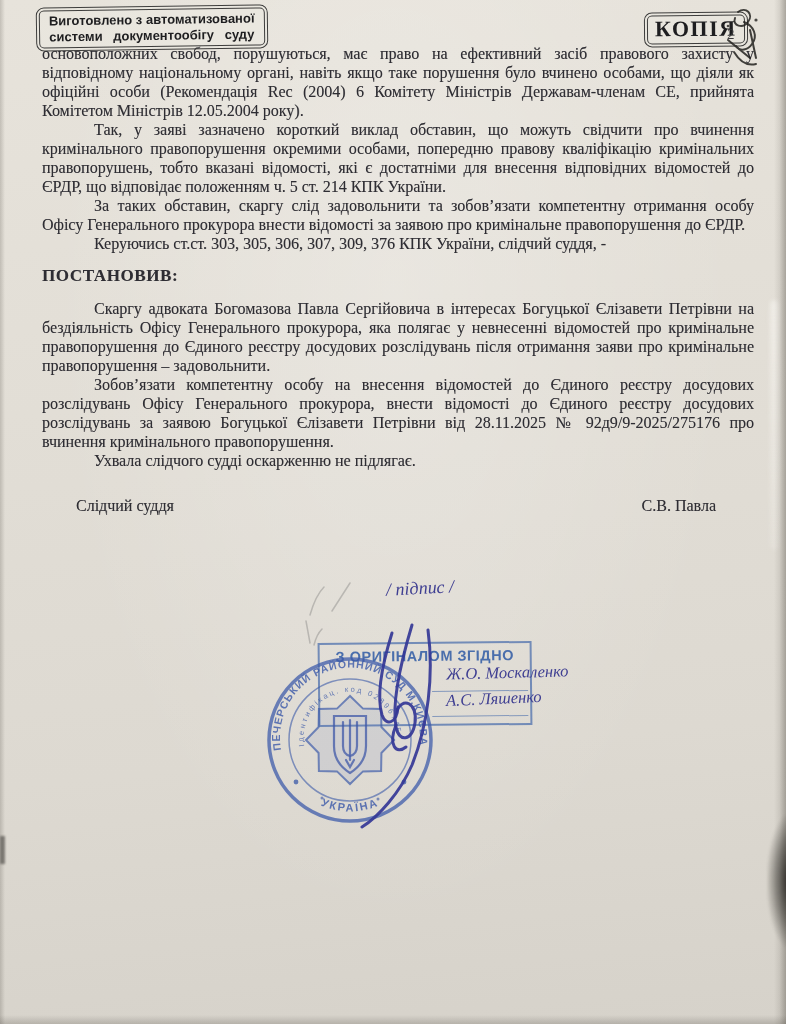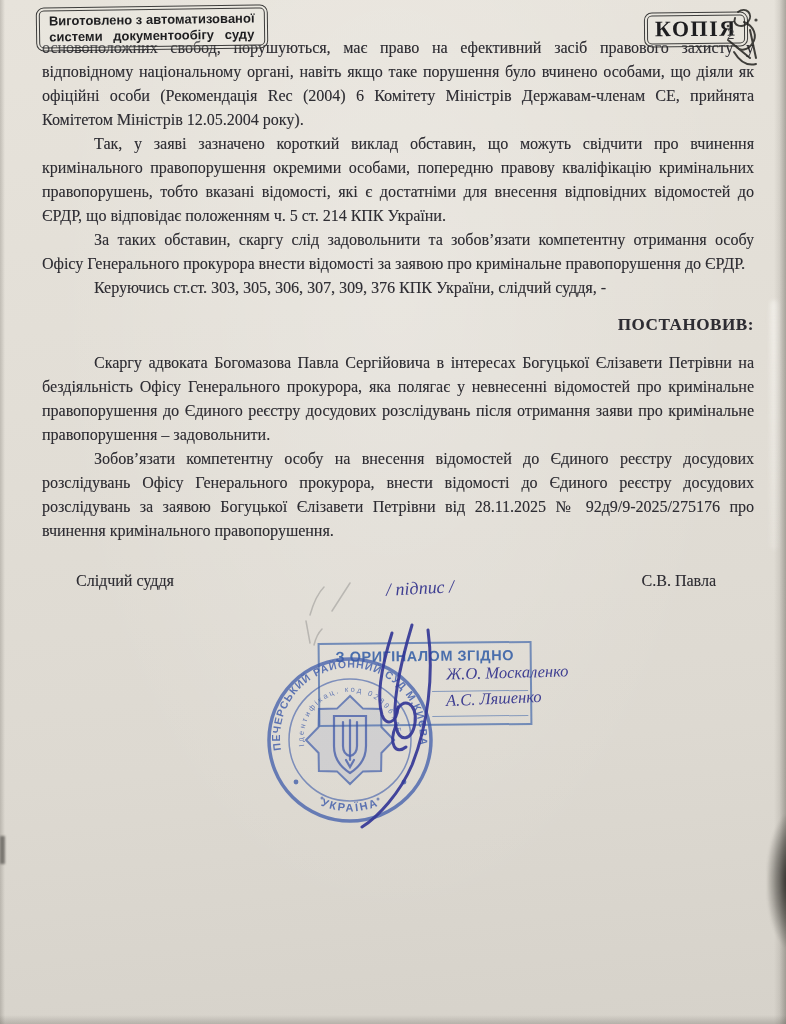--- a/index.html
+++ b/index.html
@@ -4,28 +4,28 @@
 <style>
   html,body{margin:0;padding:0;background:#b9b5ad;}
   .page{
     position:relative;width:786px;height:1024px;overflow:hidden;
     background:linear-gradient(175deg,#e7e3db 0%,#e2ded6 38%,#ddd9d1 72%,#d6d2ca 100%);
     font-family:"Liberation Serif",serif;color:#2e2d33;
   }
   .vignette{position:absolute;inset:0;background:radial-gradient(ellipse at 50% 28%,rgba(255,255,255,0.22),transparent 62%);pointer-events:none;}
   
   .doc-body{
-    position:absolute;left:42px;top:36px;width:712px;
-    font-size:16px;line-height:24px;text-align:justify;
+    position:absolute;left:42px;top:44px;width:712px;
+    font-size:16px;line-height:19px;text-align:justify;
     text-shadow:0.3px 0.3px 0.4px rgba(46,45,51,0.35);
   }
   .doc-body p{margin:0;}
   .doc-body p.ind{text-indent:52px;font-family:Liberation Serif, serif;}
   .doc-heading{
-    text-align:right;font-weight:bold;font-size:17px;letter-spacing:0.6px;
+    text-align:left;font-weight:bold;font-size:17px;letter-spacing:0.6px;
     margin:13px 0 14px 0;text-shadow:0.3px 0.3px 0.4px rgba(46,45,51,0.4);
   }
   .sig-row{
     display:flex;justify-content:space-between;align-items:flex-start;
     margin-top:26px;padding:0 38px 0 34px;font-size:16px;
   }
   
   .stamp-box{position:absolute;border:1.5px solid rgba(38,38,38,0.88);border-radius:8px;padding:2px;background:rgba(240,238,232,0.25);}
   .stamp-box .inner{border:1.5px solid rgba(38,38,38,0.88);border-radius:5px;padding:2px 9px;}
   .stamp-made{left:36px;top:6px;transform:rotate(-0.8deg);}
@@ -67,20 +67,21 @@
   <div class="vignette"></div>
 
   <div class="doc-body">
     <p>основоположних свобод, порушуються, має право на ефективний засіб правового захисту у відповідному національному органі, навіть якщо таке порушення було вчинено особами, що діяли як офіційні особи (Рекомендація Rec (2004) 6 Комітету Міністрів Державам-членам СЕ, прийнята Комітетом Міністрів 12.05.2004 року).</p>
     <p class="ind">Так, у заяві зазначено короткий виклад обставин, що можуть свідчити про вчинення кримінального правопорушення окремими особами, попередню правову кваліфікацію кримінальних правопорушень, тобто вказані відомості, які є достатніми для внесення відповідних відомостей до ЄРДР, що відповідає положенням ч. 5 ст. 214 КПК України.</p>
     <p class="ind">За таких обставин, скаргу слід задовольнити та зобов’язати компетентну отримання особу Офісу Генерального прокурора внести відомості за заявою про кримінальне правопорушення до ЄРДР.</p>
     <p class="ind">Керуючись ст.ст. 303, 305, 306, 307, 309, 376 КПК України, слідчий суддя, -</p>
     <div class="doc-heading">ПОСТАНОВИВ:</div>
     <p class="ind">Скаргу адвоката Богомазова Павла Сергійовича в інтересах Богуцької Єлізавети Петрівни на бездіяльність Офісу Генерального прокурора, яка полягає у невнесенні відомостей про кримінальне правопорушення до Єдиного реєстру досудових розслідувань після отримання заяви про кримінальне правопорушення – задовольнити.</p>
     <p class="ind">Зобов’язати компетентну особу на внесення відомостей до Єдиного реєстру досудових розслідувань Офісу Генерального прокурора, внести відомості до Єдиного реєстру досудових розслідувань за заявою Богуцької Єлізавети Петрівни від 28.11.2025 № 92д9/9-2025/275176 про вчинення кримінального правопорушення.</p>
+    <p class="ind">Ухвала слідчого судді оскарженню не підлягає.</p>
     <div class="sig-row">
       <span>Слідчий суддя</span>
       <span>С.В. Павла</span>
     </div>
   </div>
 
   <div class="stamp-box stamp-made">
     <div class="inner">
       <div class="l1">Виготовлено з автоматизованої</div>
       <div class="l2">системи документообігу суду</div>

